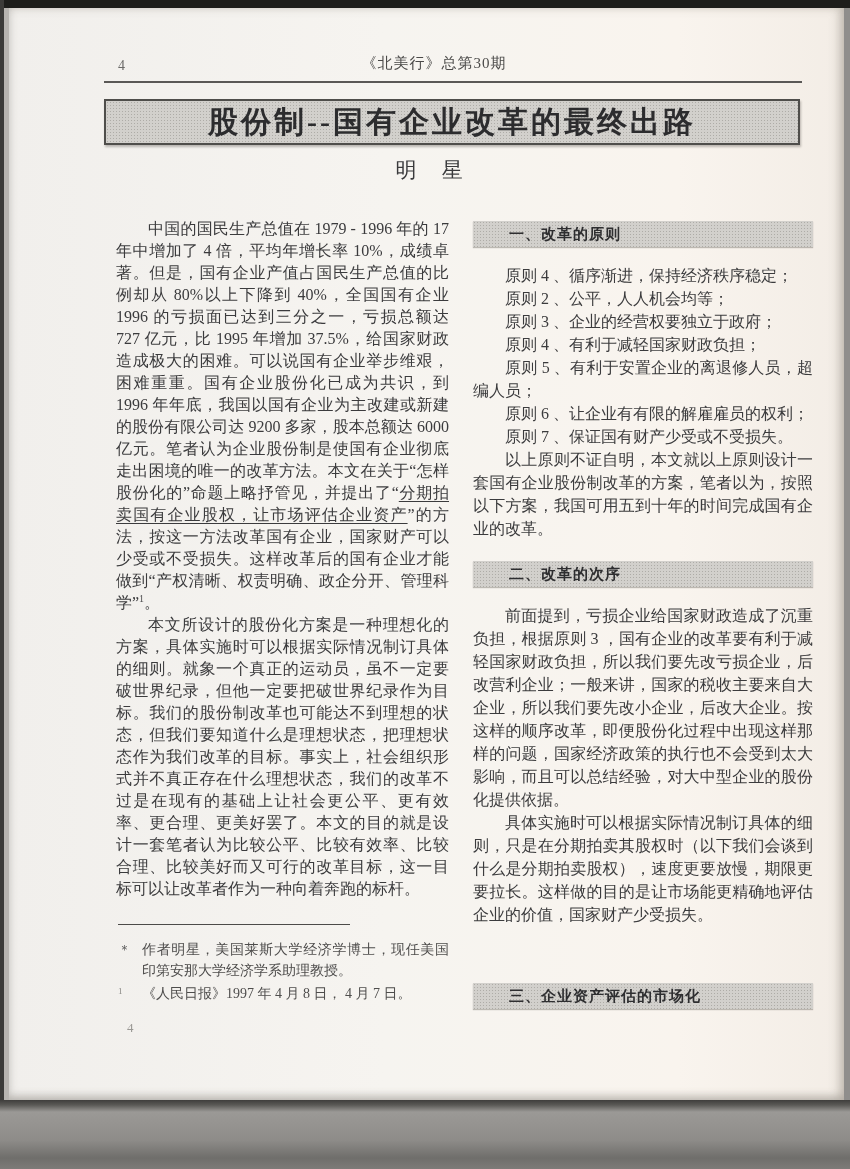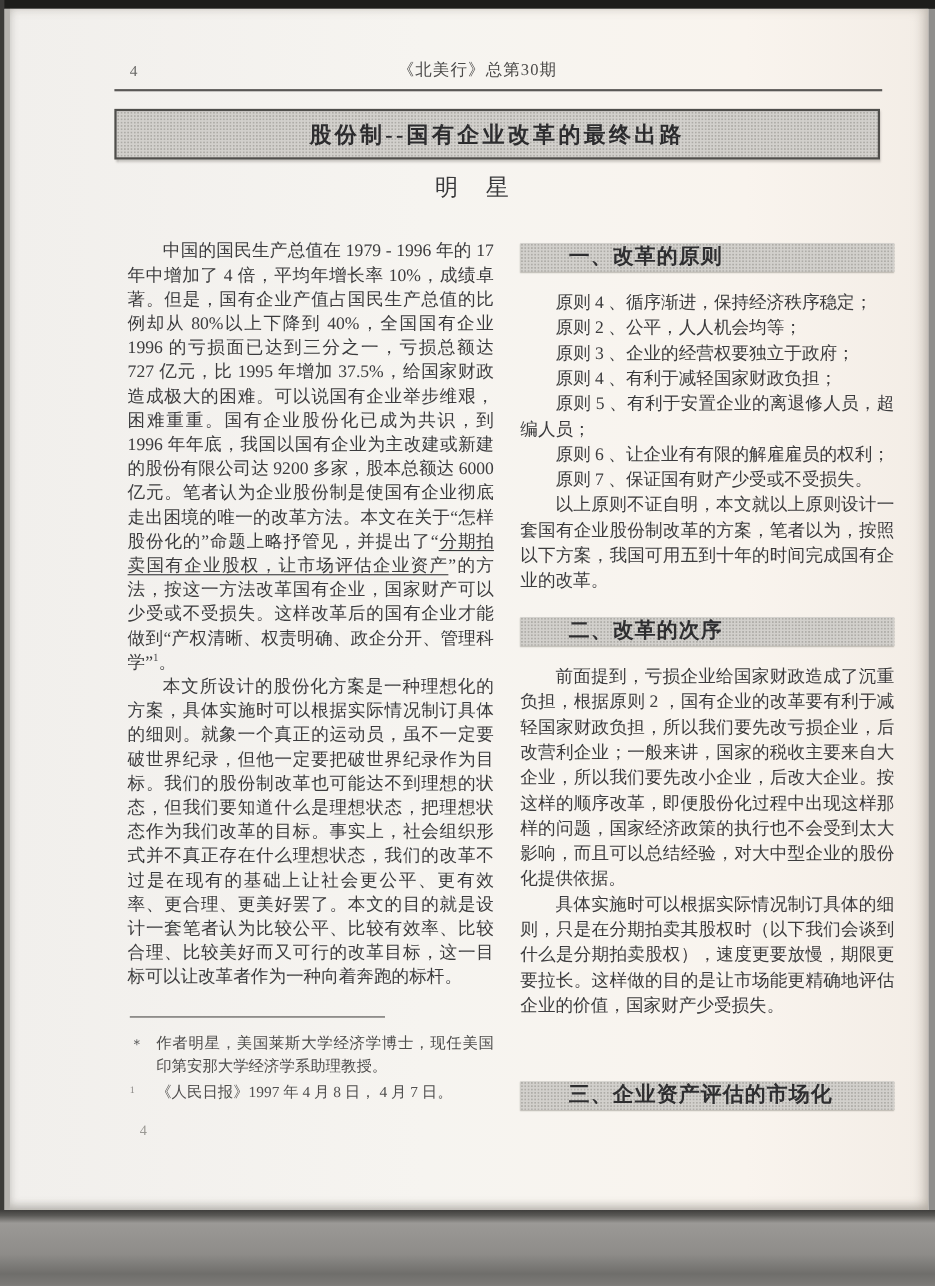--- a/index.html
+++ b/index.html
@@ -27,38 +27,38 @@
     background-color:#d2d0cc;
     background-image:radial-gradient(circle,#aeaca7 0.8px,rgba(0,0,0,0) 0.9px);
     background-size:3px 3px;
   }
   .title-banner{
     position:absolute;left:95px;top:91px;width:692px;height:42px;
     border:2px solid #4f4e4b;display:flex;align-items:center;justify-content:center;
     box-shadow:1px 2px 2px rgba(100,95,90,.4);
   }
   .title-banner .t{
-    font-size:20px;font-weight:700;color:#2c2c2e;letter-spacing:3px;white-space:nowrap;
+    font-size:30px;font-weight:700;color:#2c2c2e;letter-spacing:3px;white-space:nowrap;
   }
   .author{position:absolute;left:0;top:148px;width:850px;text-align:center;
     font-size:21px;color:#3a3a3c;letter-spacing:10px;}
   .col{position:absolute;top:210px;font-size:16px;line-height:22px;color:#3b3b3d;
     text-align:justify;margin-left:12px;}
   .col p{margin:0;text-indent:2em;}
   .left-col{left:95px;width:333px;}
   .right-col{left:452px;width:340px;top:213px;line-height:23px;}
   .u{text-decoration:underline;text-underline-offset:3px;text-decoration-thickness:1px;}
   sup.ref{font-size:10px;color:#4c4c4e;vertical-align:super;line-height:0;}
   .foot-block{position:absolute;left:0px;top:706px;width:333px;}
   .foot-rule{width:232px;height:1px;background:#4c4b49;margin:0 0 14px 2px;}
   .footnote{position:relative;padding-left:26px;font-size:14px;line-height:21px;
     color:#4e4d4c;text-align:justify;margin-bottom:2px;}
   .footnote .mk{position:absolute;left:2px;top:0;font-size:13px;color:#555;}
   .footnote.ref2 .mk{font-size:9px;top:-2px;color:#8a8885;}
-  .sec-bar{height:26px;line-height:26px;padding-left:6px;font-size:19px;
+  .sec-bar{height:26px;line-height:26px;padding-left:6px;font-size:15px;
     font-weight:700;color:#2e2e30;letter-spacing:1px;margin:0;text-indent:0;
     box-shadow:0 1px 1px rgba(130,125,118,.5);}
   .sec-group{position:absolute;left:0;width:340px;}
   .sec-group .body-start{margin-top:17px;}
   .pagenum-bottom{position:absolute;left:118px;top:1012px;font-size:13px;color:#9a9894;}
 </style>
 </head>
 <body>
 
 <div class="scan-top-strip"></div>
@@ -104,21 +104,21 @@
       <p>原则 3 、企业的经营权要独立于政府；</p>
       <p>原则 4 、有利于减轻国家财政负担；</p>
       <p>原则 5 、有利于安置企业的离退修人员，超编人员；</p>
       <p>原则 6 、让企业有有限的解雇雇员的权利；</p>
       <p>原则 7 、保证国有财产少受或不受损失。</p>
       <p>以上原则不证自明，本文就以上原则设计一套国有企业股份制改革的方案，笔者以为，按照以下方案，我国可用五到十年的时间完成国有企业的改革。</p>
     </div>
 
     <div class="sec-group" style="top:340px;">
       <p class="sec-bar halftone">二、改革的次序</p>
-      <p class="body-start">前面提到，亏损企业给国家财政造成了沉重负担，根据原则 2 ，国有企业的改革要有利于减轻国家财政负担，所以我们要先改亏损企业，后改营利企业；一般来讲，国家的税收主要来自大企业，所以我们要先改小企业，后改大企业。按这样的顺序改革，即便股份化过程中出现这样那样的问题，国家经济政策的执行也不会受到太大影响，而且可以总结经验，对大中型企业的股份化提供依据。</p>
+      <p class="body-start">前面提到，亏损企业给国家财政造成了沉重负担，根据原则 3 ，国有企业的改革要有利于减轻国家财政负担，所以我们要先改亏损企业，后改营利企业；一般来讲，国家的税收主要来自大企业，所以我们要先改小企业，后改大企业。按这样的顺序改革，即便股份化过程中出现这样那样的问题，国家经济政策的执行也不会受到太大影响，而且可以总结经验，对大中型企业的股份化提供依据。</p>
       <p>具体实施时可以根据实际情况制订具体的细则，只是在分期拍卖其股权时（以下我们会谈到什么是分期拍卖股权），速度更要放慢，期限更要拉长。这样做的目的是让市场能更精确地评估企业的价值，国家财产少受损失。</p>
     </div>
 
     <div class="sec-group" style="top:762px;">
       <p class="sec-bar halftone">三、企业资产评估的市场化</p>
     </div>
 
   </div>
 
   <div class="pagenum-bottom">4</div>

